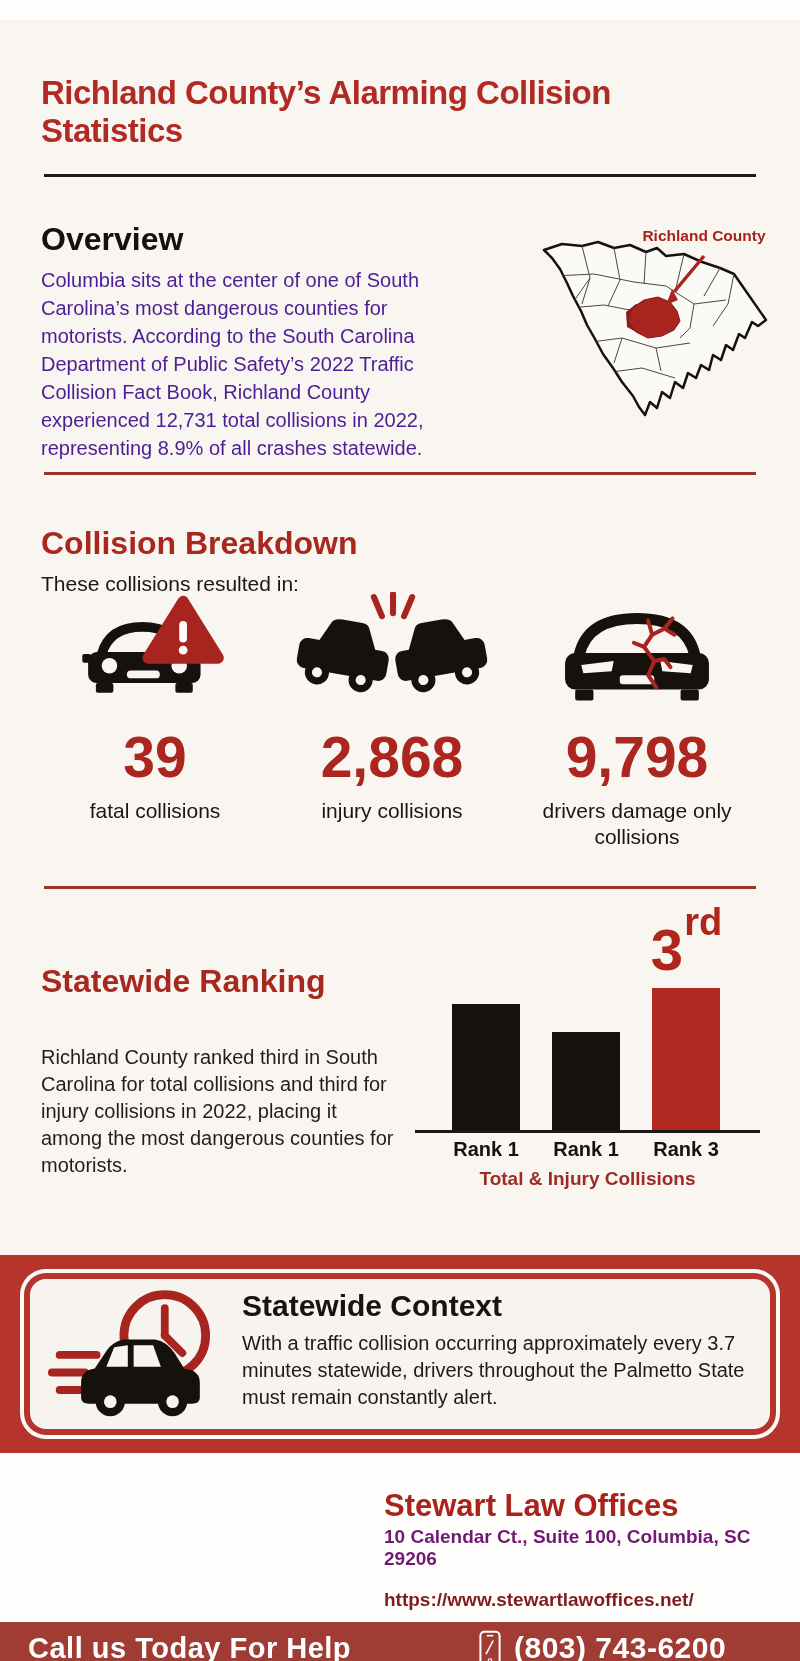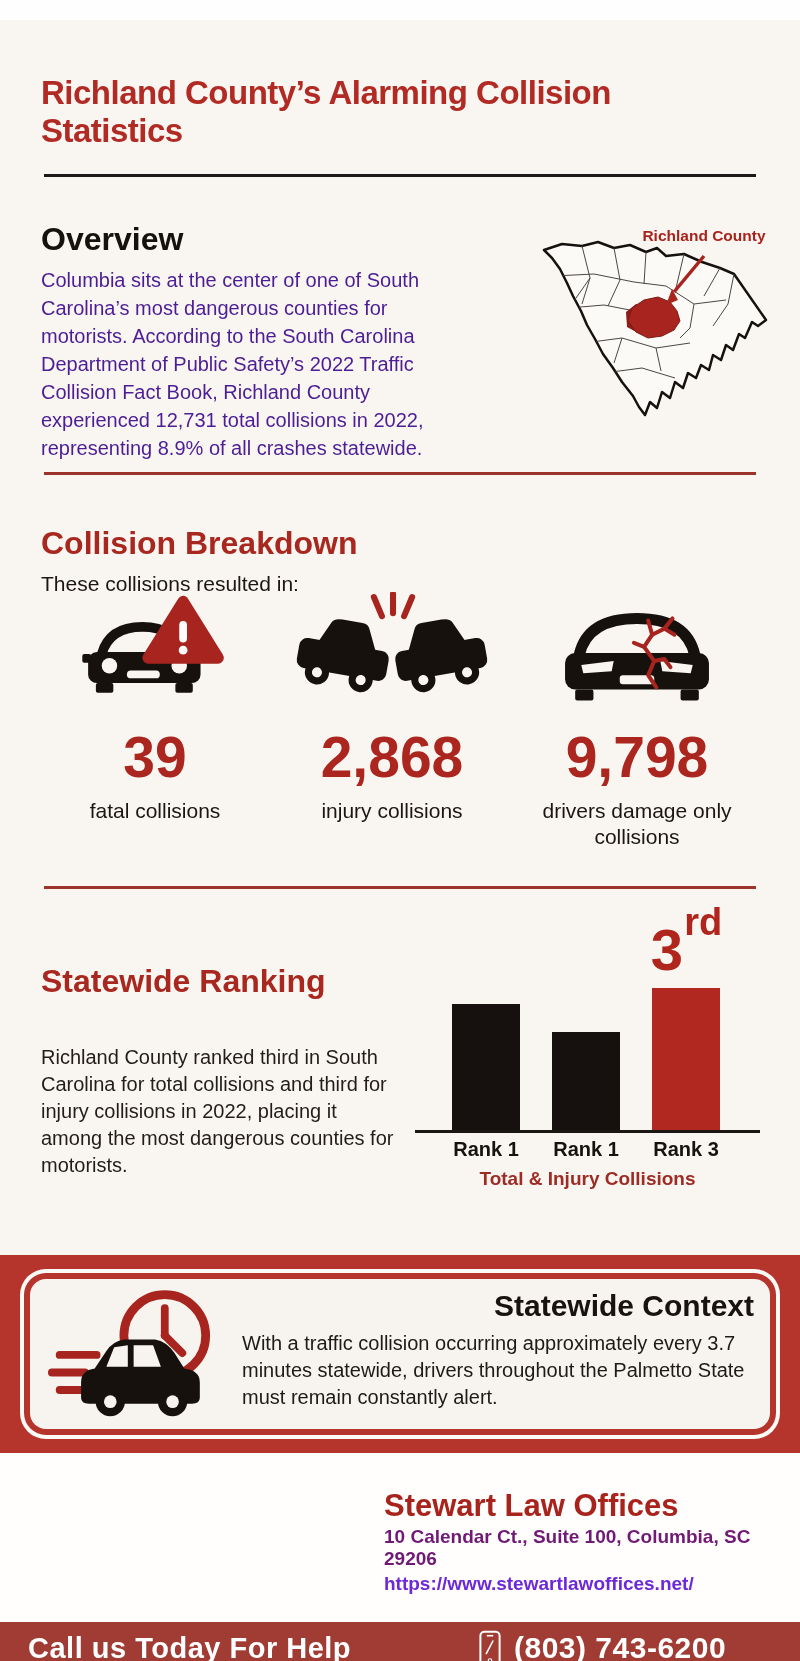--- a/index.html
+++ b/index.html
@@ -36,33 +36,33 @@
   .baseline{position:absolute;left:0;top:255px;width:345px;height:3px;background:#1a1715;}
   .bar-labels{position:absolute;left:0;top:263px;width:345px;display:flex;padding-left:37px;gap:32px;}
   .bar-label{width:68px;text-align:center;font-size:20px;font-weight:600;color:#16120f;white-space:nowrap;}
   .chart-caption{position:absolute;left:0;top:293px;width:345px;text-align:center;
                  font-size:19px;font-weight:700;color:#9e2b24;}
   .banner{position:absolute;left:0;top:1255px;width:800px;height:198px;background:#b5342c;}
   .banner-box{position:absolute;left:30px;top:24px;width:740px;height:150px;background:#f7f4f0;
               border-radius:16px;box-shadow:0 0 0 6px #b5342c,0 0 0 10px #fbfaf7;}
   .banner-icon{position:absolute;left:16px;top:2px;}
   .banner-text{position:absolute;left:212px;top:10px;width:512px;}
-  .banner-head{font-size:30px;font-weight:800;color:#18130f;text-align:right;}
+  .banner-head{font-size:30px;font-weight:800;color:#18130f;text-align:left;}
   .banner-body{margin-top:7px;font-size:20px;line-height:27px;color:#1d1a17;}
   .footer{position:absolute;left:0;top:1453px;width:800px;height:169px;background:#fffefd;}
   .logo{position:absolute;left:28px;top:43px;width:330px;height:112px;}
   .logo-bracket{position:absolute;left:0;top:4px;}
   .logo-word{position:absolute;left:30px;top:2px;font-size:78px;font-weight:800;color:#16110d;
              letter-spacing:-3px;line-height:1;}
   .logo-sub{position:absolute;left:132px;top:86px;font-size:16px;font-weight:700;
             letter-spacing:7px;color:#15110e;white-space:nowrap;}
   .firm{position:absolute;left:384px;top:35px;width:400px;}
   .firm-name{font-size:31px;font-weight:800;color:#a8231c;}
   .firm-addr{margin-top:2px;font-size:19px;font-weight:700;color:#701a75;}
-  .firm-url{margin-top:3px;font-size:19px;font-weight:700;color:#6d28d9;}
+  .firm-url{margin-top:19px;font-size:19px;font-weight:700;color:#7f1d1d;}
   .bottom-bar{position:absolute;left:0;top:1622px;width:800px;height:52px;background:#a13c34;
               display:flex;align-items:center;}
   .cta{margin-left:28px;font-size:29px;font-weight:700;color:#fff;letter-spacing:0.5px;}
   .phone-group{position:absolute;left:478px;display:flex;align-items:center;gap:12px;}
   .phone-num{font-size:30px;font-weight:800;color:#fff;letter-spacing:0.5px;}
 </style>
 </head>
 <body>
 
 <div class="page">

